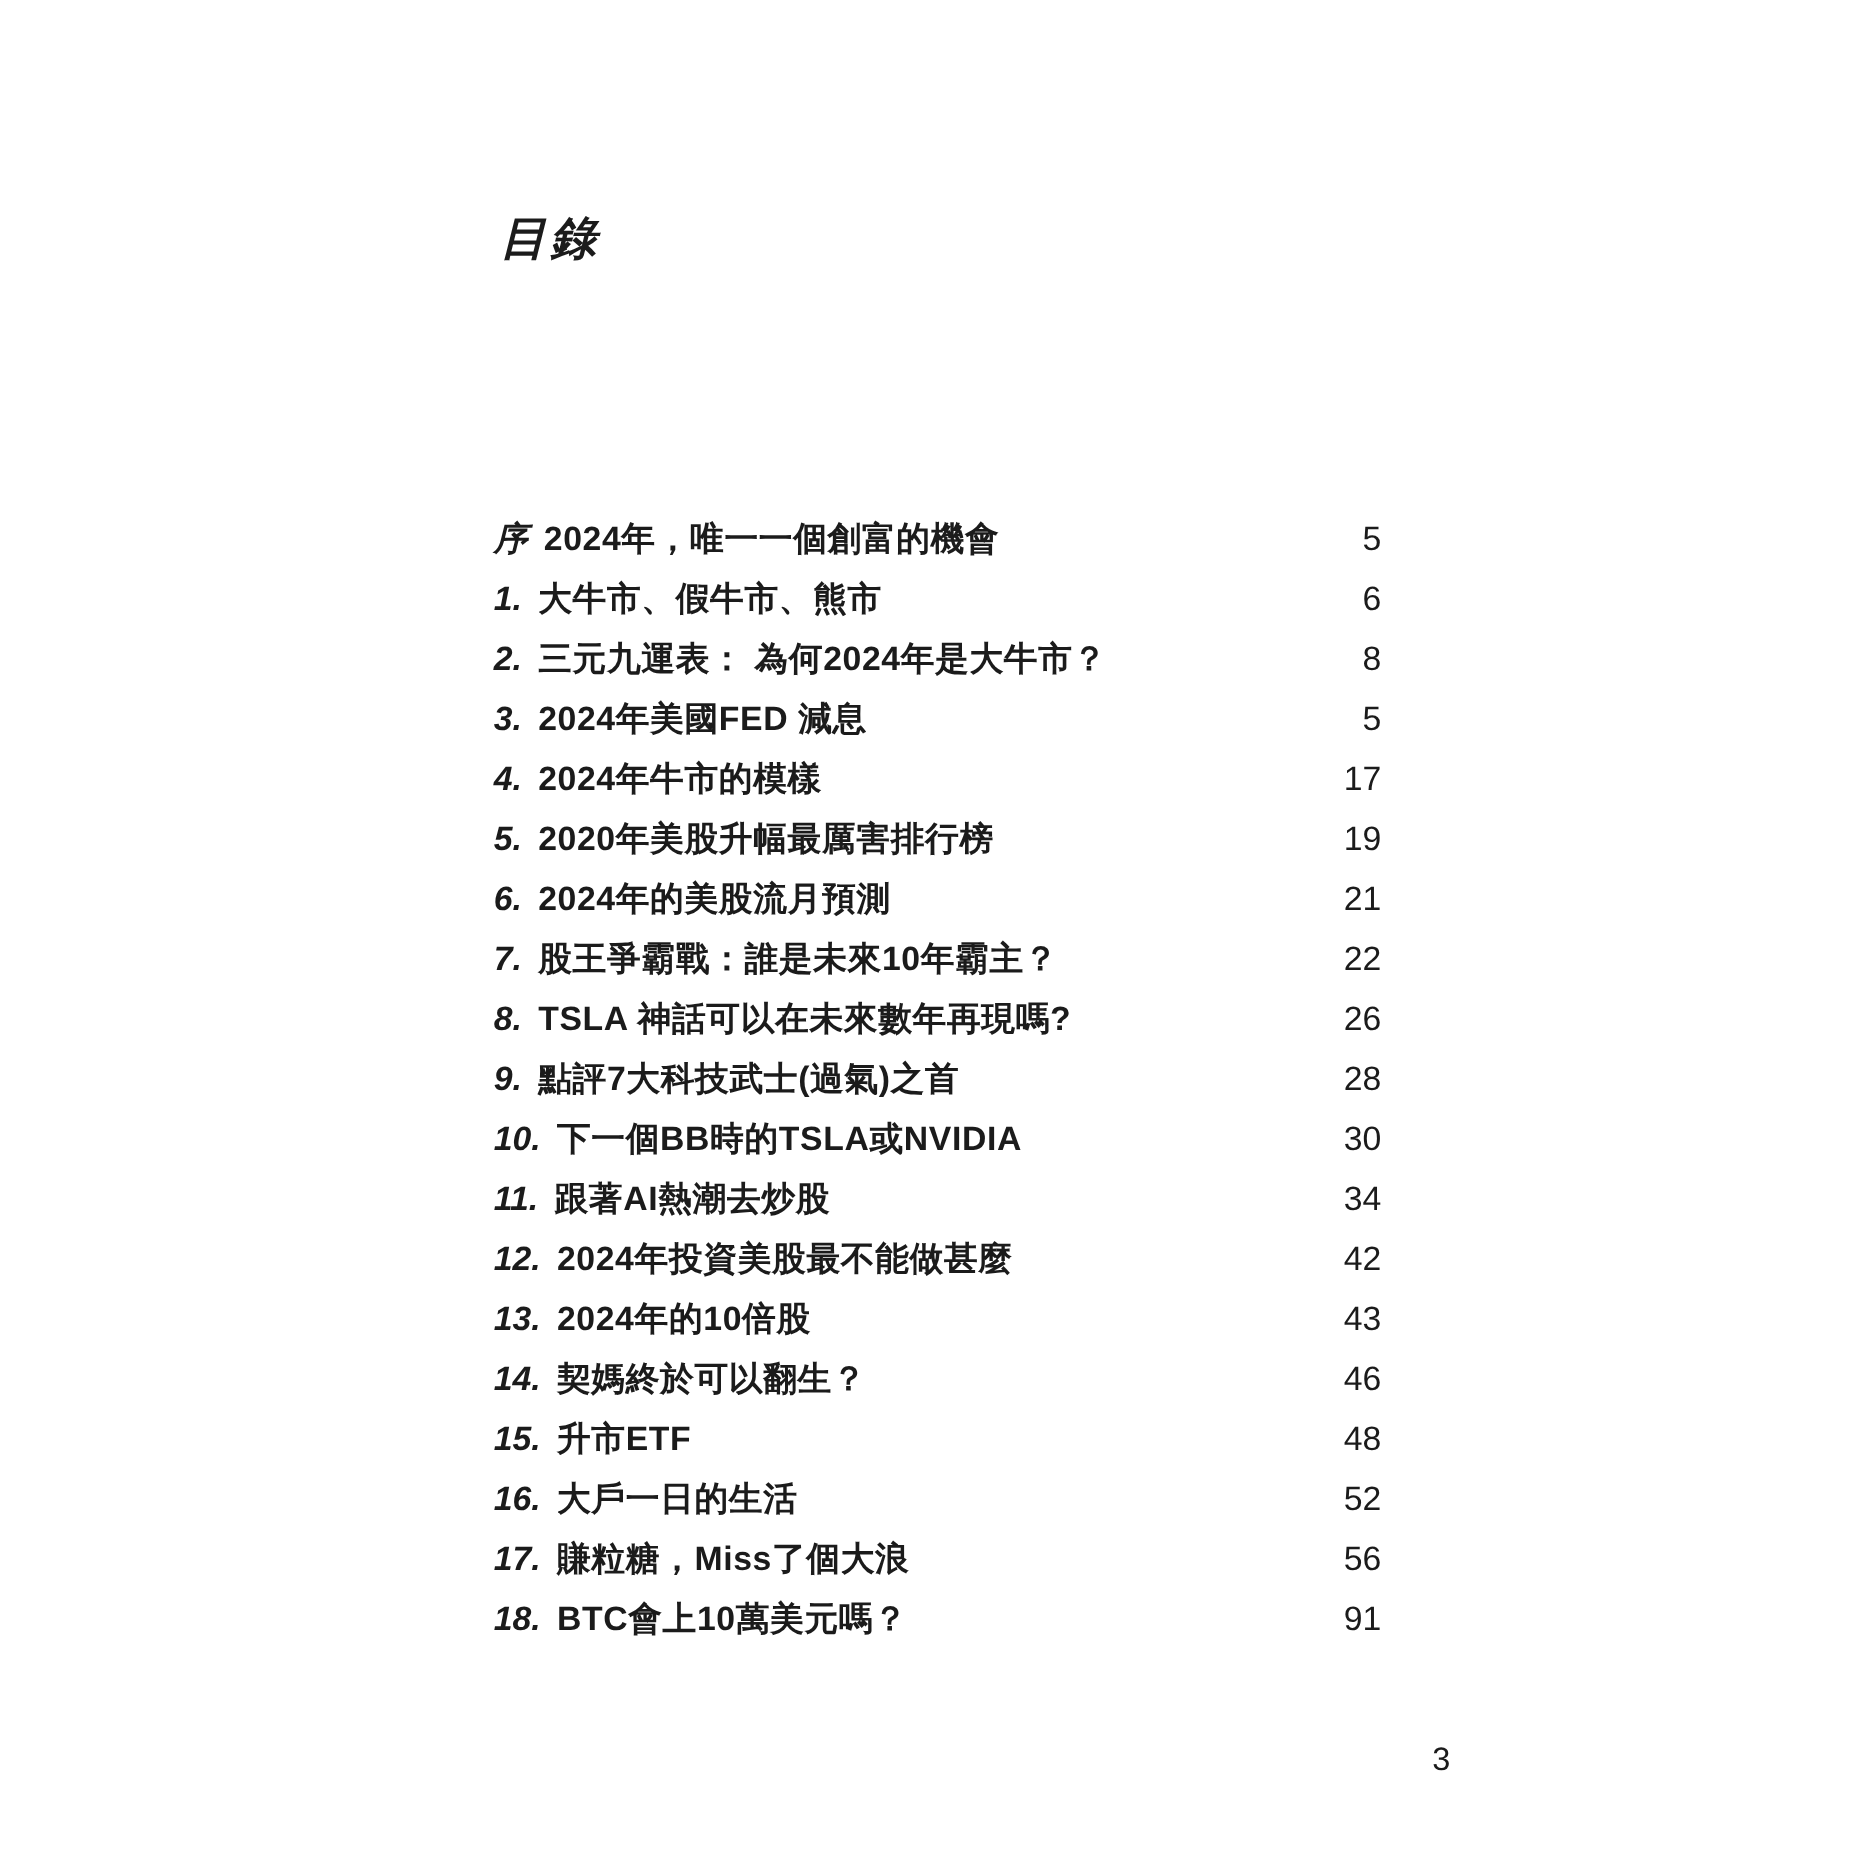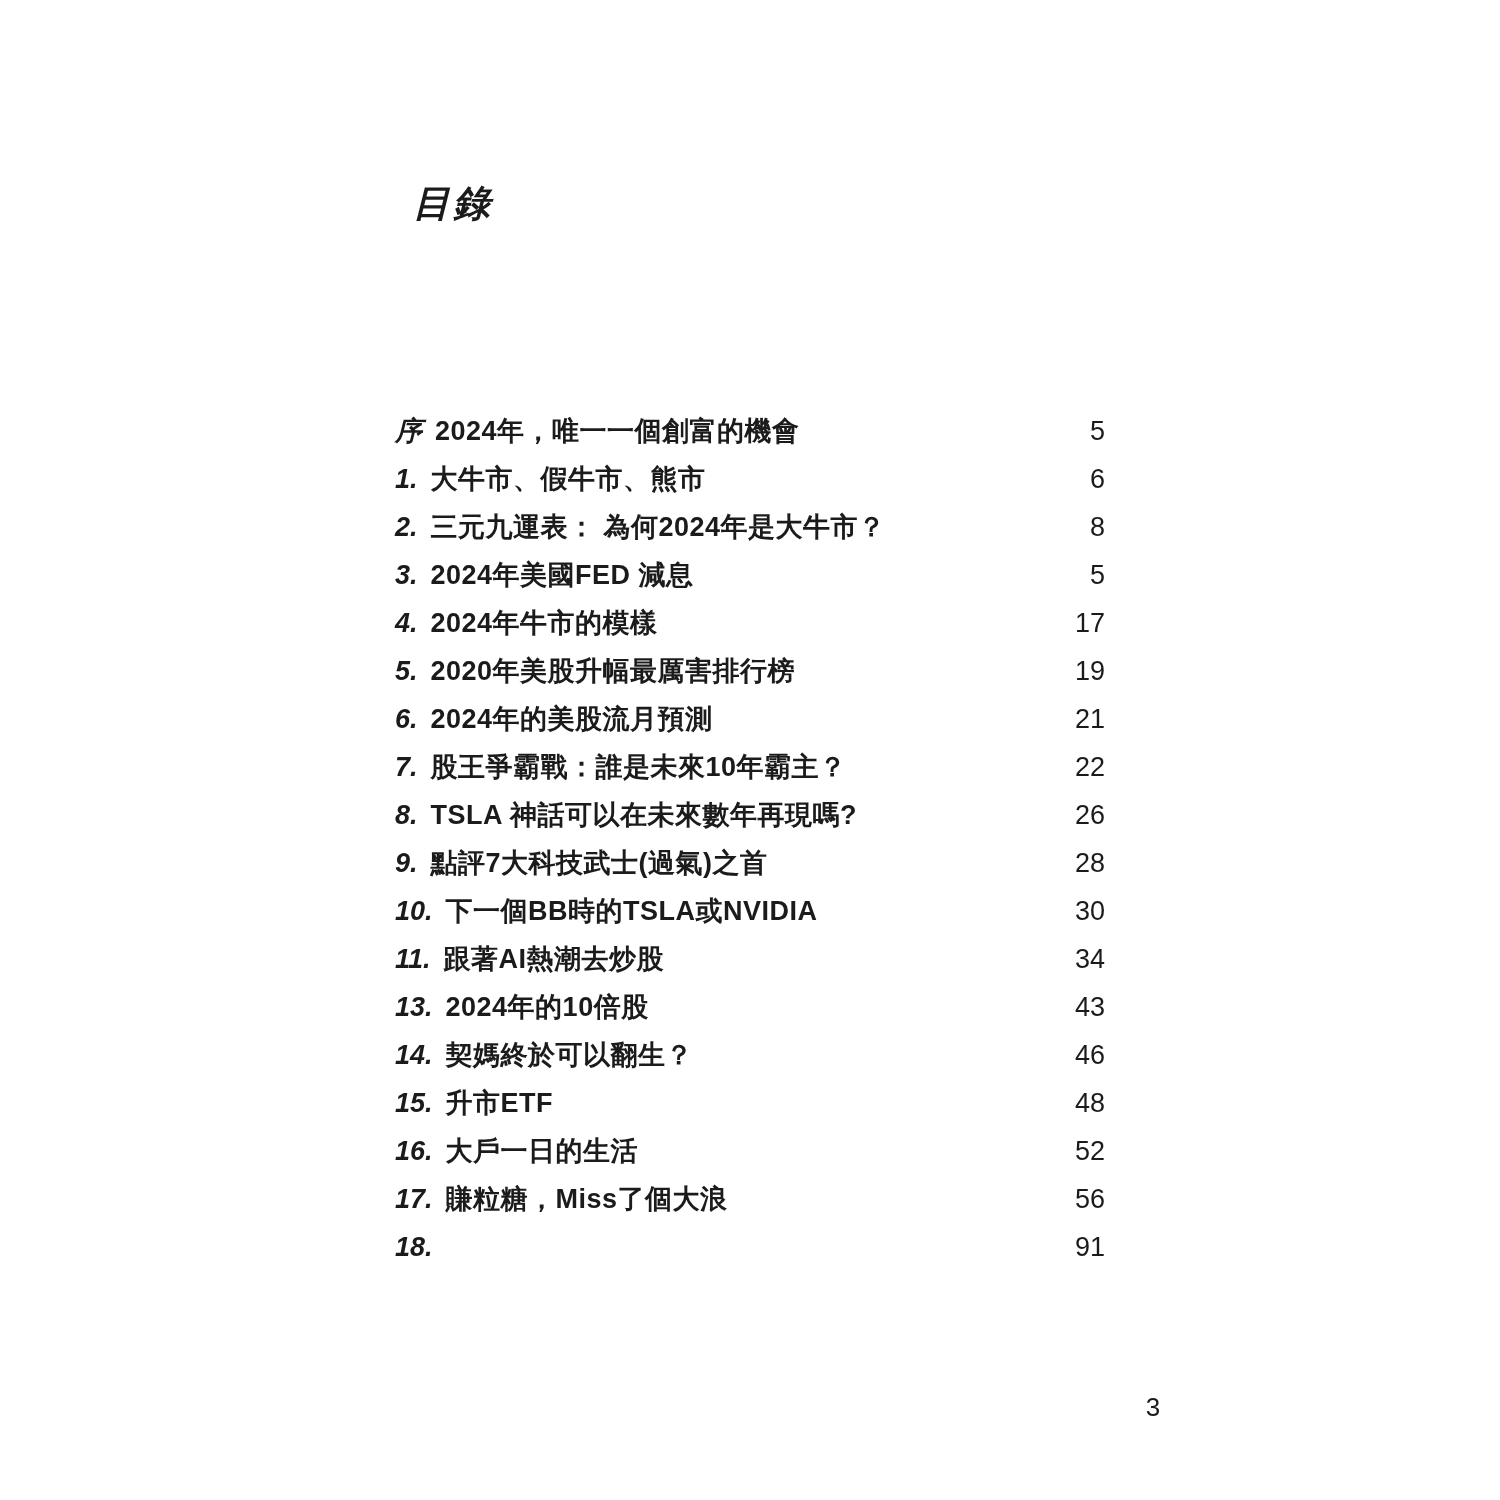--- a/index.html
+++ b/index.html
@@ -13,21 +13,21 @@
     position: relative;
     width: 1500px;
     height: 1500px;
     background: #ffffff;
     overflow: hidden;
   }
   .doc-title {
     position: absolute;
     left: 396px;
     top: 162px;
-    margin: 17px;
+    margin: 4px;
     font-size: 37px;
     font-weight: bold;
     font-style: italic;
     letter-spacing: 3px;
     color: #1b1b1b;
   }
   .toc {
     position: absolute;
     left: 395px;
     top: 407px;
@@ -139,20 +139,25 @@
     <span class="toc-title">下一個BB時的TSLA或NVIDIA</span>
     <span class="toc-page">30</span>
   </div>
 
   <div class="toc-row">
     <span class="toc-num">11.</span>
     <span class="toc-title">跟著AI熱潮去炒股</span>
     <span class="toc-page">34</span>
   </div>
 
+  <div class="toc-row">
+    <span class="toc-num">12.</span>
+    <span class="toc-title">2024年投資美股最不能做甚麼</span>
+    <span class="toc-page">42</span>
+  </div>
 
   <div class="toc-row">
     <span class="toc-num">13.</span>
     <span class="toc-title">2024年的10倍股</span>
     <span class="toc-page">43</span>
   </div>
 
   <div class="toc-row">
     <span class="toc-num">14.</span>
     <span class="toc-title">契媽終於可以翻生？</span>
@@ -172,19 +177,20 @@
   </div>
 
   <div class="toc-row">
     <span class="toc-num">17.</span>
     <span class="toc-title">賺粒糖，Miss了個大浪</span>
     <span class="toc-page">56</span>
   </div>
 
   <div class="toc-row">
     <span class="toc-num">18.</span>
+    <span class="toc-title">BTC會上10萬美元嗎？</span>
     <span class="toc-page">91</span>
   </div>
 </div>
 
   <div class="footer-page-number">3</div>
 
 </div>
 
 </body></html>

